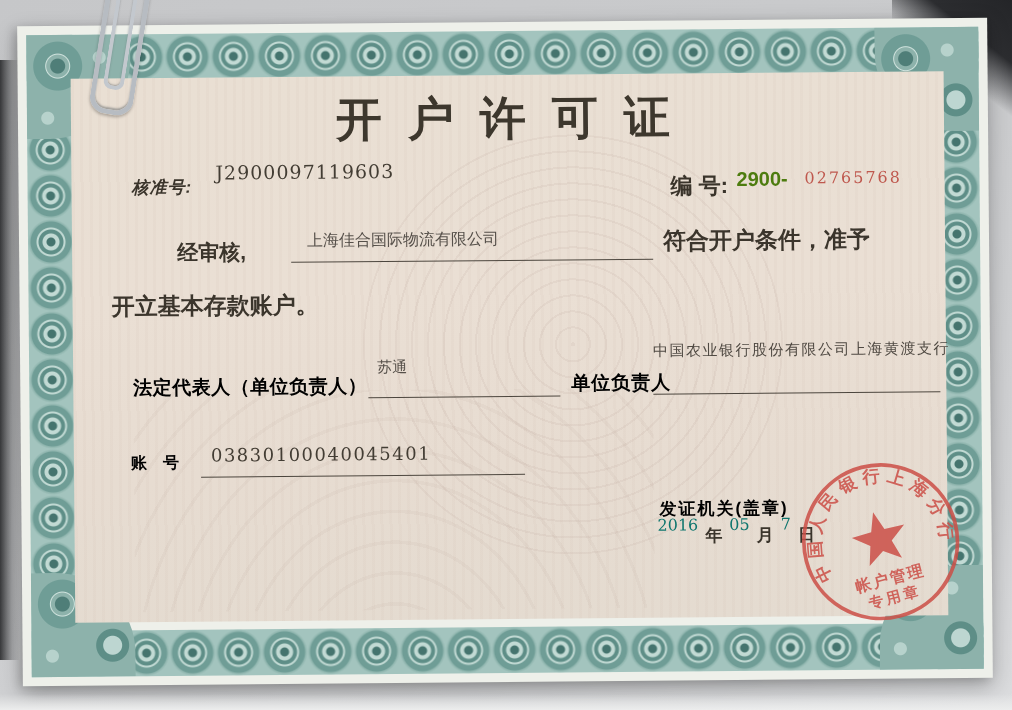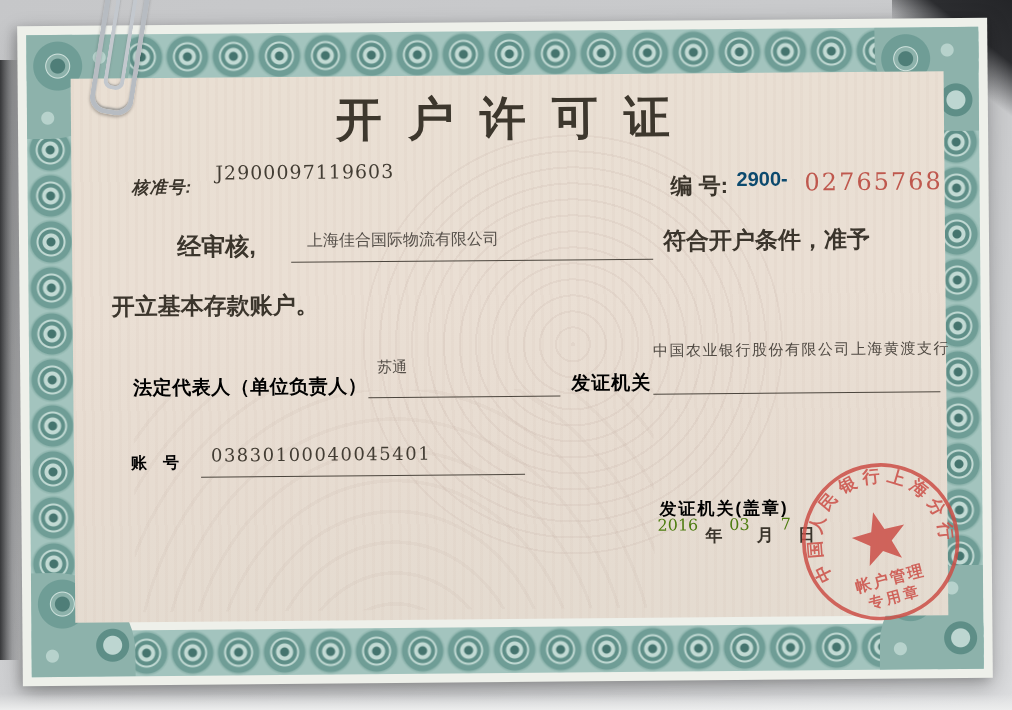--- a/index.html
+++ b/index.html
@@ -60,40 +60,40 @@
   
   .abs{position:absolute;white-space:nowrap;}
   .ink{color:#3b352c;}
   .title{left:0;right:0;top:66px;text-align:center;font-family:"DejaVu Serif",serif;
     font-size:46px;font-weight:700;letter-spacing:26px;text-indent:26px;color:#3d372d;}
   .lbl{font-weight:700;color:#3a342b;}
   .num{font-family:"DejaVu Serif",serif;color:#433d34;}
   .approval-label{left:113px;top:151px;font-size:17px;letter-spacing:1px;font-style:italic;}
   .approval-number{left:197px;top:137px;font-size:19px;letter-spacing:1px;}
   .serial-label{left:652px;top:151px;font-size:22px;}
-  .serial-prefix{left:718px;top:148px;font-size:20px;font-weight:700;color:#0c4a6e;}
-  .serial-number{left:786px;top:149px;font-size:24px;letter-spacing:2px;color:#bf584e;font-family:"DejaVu Serif",serif;}
-  .body-prefix{left:158px;top:206px;font-size:24px;font-weight:700;}
+  .serial-prefix{left:718px;top:148px;font-size:20px;font-weight:700;color:#4d7c0f;}
+  .serial-number{left:786px;top:149px;font-size:16px;letter-spacing:2px;color:#bf584e;font-family:"DejaVu Serif",serif;}
+  .body-prefix{left:158px;top:214px;font-size:21px;font-weight:700;}
   .company-name{left:288px;top:207px;font-size:16px;color:#56504a;font-family:"DejaVu Serif",serif;}
   .company-line{left:272px;top:238px;width:362px;border-bottom:1.6px solid #4c463e;}
   .body-suffix{left:644px;top:205px;font-size:23px;font-weight:700;}
   .body-line2{left:92px;top:266px;font-size:23px;font-weight:700;}
   .rep-label{left:113px;top:350px;font-size:19px;font-weight:700;letter-spacing:0.5px;}
   .rep-name{left:357px;top:335px;font-size:15px;color:#56504a;font-family:"DejaVu Serif",serif;}
   .rep-line{left:348px;top:374px;width:192px;border-bottom:1.6px solid #4c463e;}
   .bank-label{left:551px;top:349px;font-size:19px;font-weight:700;letter-spacing:1px;}
   .bank-name{left:633px;top:320px;width:300px;font-size:15px;line-height:1.45;color:#504a43;
     white-space:normal;letter-spacing:1.5px;font-family:"DejaVu Serif",serif;}
   .bank-line{left:633px;top:373px;width:287px;border-bottom:1.6px solid #4c463e;}
   .account-label{left:110px;top:428px;font-size:16px;font-weight:700;}
   .account-number{left:190px;top:420px;font-size:18px;letter-spacing:1.5px;}
   .account-line{left:180px;top:452px;width:324px;border-bottom:1.6px solid #4c463e;}
   .issuer-label{left:638px;top:477px;font-size:17px;font-weight:700;letter-spacing:2px;}
   .date-row{left:634px;top:500px;font-size:16px;}
-  .date-row .val{font-family:"DejaVu Serif",serif;color:#4d7c0f;position:relative;top:-7px;margin:0 2px;}
+  .date-row .val{font-family:"DejaVu Serif",serif;color:#0f766e;position:relative;top:-7px;margin:0 2px;}
   .date-row .unit{font-weight:700;color:#3a342b;margin:0 5px;position:relative;top:4px;font-size:17px;}
   
   .seal{position:absolute;left:777px;top:441px;width:164px;height:164px;
     transform:rotate(-14deg);opacity:0.85;}
   
   .clip{position:absolute;left:84px;top:-14px;width:118px;height:150px;transform:rotate(9deg);}
   .clip .loop-outer{position:absolute;left:12px;top:0;width:34px;height:128px;
     border:5px solid #b7bcc2;border-top:none;border-radius:0 0 17px 17px;
     box-shadow:inset 0 -2px 2px rgba(90,95,100,0.5),0 2px 3px rgba(0,0,0,0.25);}
   .clip .loop-inner{position:absolute;left:23px;top:0;width:13px;height:104px;
@@ -134,32 +134,32 @@
   <span class="abs ink body-prefix">经审核,</span>
   <span class="abs company-name">上海佳合国际物流有限公司</span>
   <div class="abs company-line"></div>
   <span class="abs ink body-suffix">符合开户条件，准予</span>
   <span class="abs ink body-line2">开立基本存款账户。</span>
 
   <span class="abs rep-label">法定代表人（单位负责人）</span>
   <span class="abs rep-name">苏通</span>
   <div class="abs rep-line"></div>
 
-  <span class="abs bank-label">发证机关</span>
+  <span class="abs bank-label">单位负责人</span>
   <div class="abs bank-name">中国农业银行股份有限公司上海黄渡支行</div>
   <div class="abs bank-line"></div>
 
   <span class="abs account-label">账　号</span>
   <span class="abs num account-number">03830100040045401</span>
   <div class="abs account-line"></div>
 
   <span class="abs issuer-label">发证机关(盖章)</span>
 
   <div class="abs date-row">
-    <span class="val">2016</span><span class="unit">年</span><span class="val">03</span><span class="unit">月</span><span class="val">7</span><span class="unit">日</span>
+    <span class="val">2016</span><span class="unit">年</span><span class="val">05</span><span class="unit">月</span><span class="val">7</span><span class="unit">日</span>
   </div>
 
   <div class="seal">
     <svg width="164" height="164" viewBox="0 0 156 156">
       <defs>
         <path id="sealArc" d="M 26.4 102.1 A 57 57 0 1 1 129.6 102.1" fill="none"></path>
       </defs>
       <circle cx="78" cy="78" r="73" fill="none" stroke="#cc4f47" stroke-width="3.6"></circle>
       <text font-size="16.5" fill="#cc4f47" font-weight="bold" letter-spacing="5.5" font-family="DejaVu Serif, serif">
         <textPath href="#sealArc" startOffset="2">中国人民银行上海分行</textPath>

